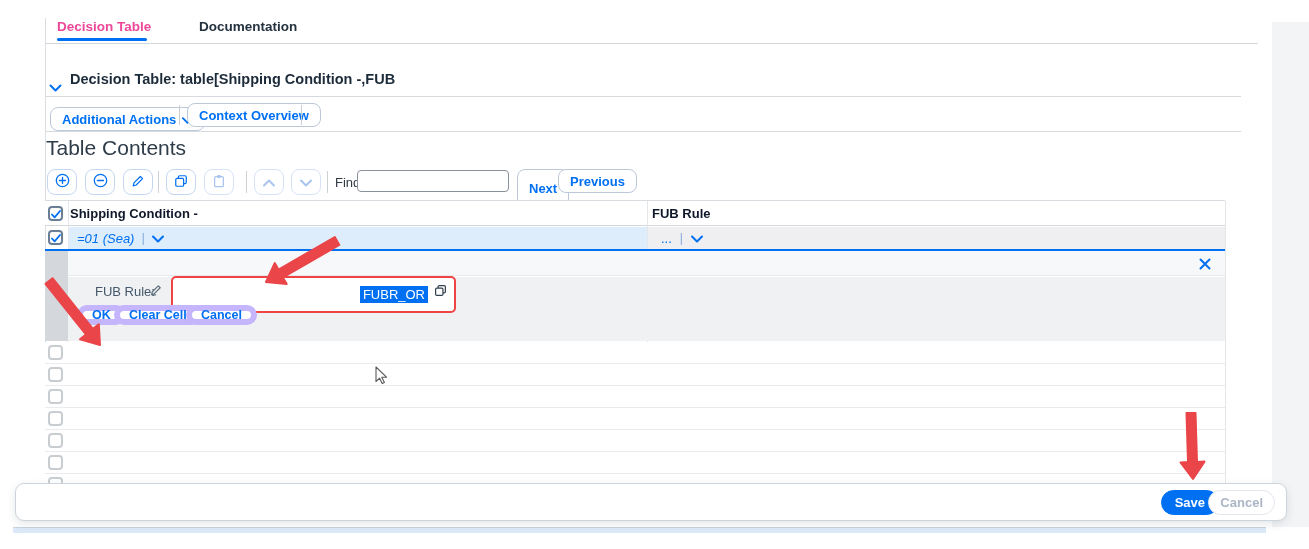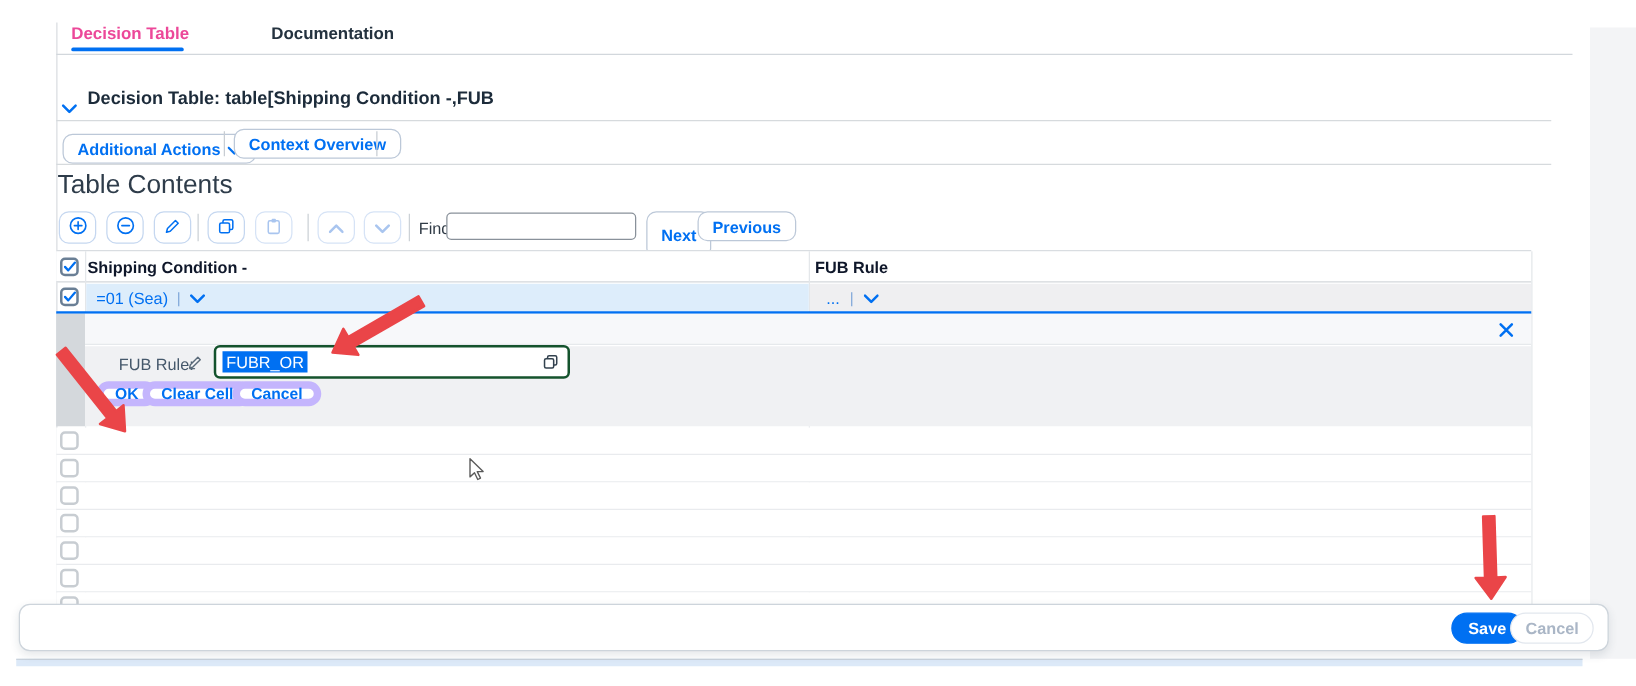--- a/index.html
+++ b/index.html
@@ -12,21 +12,21 @@
   .left-vline { left:45px; top:18px; width:1px; height:470px; background:#dadde1; }
   .right-strip { left:1272px; top:22px; width:37px; height:505px; background:#f3f4f6; }
   .tabstrip-border { left:45px; top:43px; width:1213px; height:1px; background:#d2d7dc; }
   .hr1 { left:45px; top:96px; width:1196px; height:1px; background:#d6dadd; }
   .hr2 { left:45px; top:131px; width:1196px; height:1px; background:#d6dadd; }
 
   
   .tab { top:19px; font-size:13.5px; font-weight:bold; cursor:pointer; }
   .tab-active { left:57px; color:#ec4899; }
   .tab-underline { left:57px; top:38px; width:90px; height:3px; background:#0070f2; border-radius:2px; }
-  .tab-inactive { left:181px; color:#24323f;padding-left:36px; }
+  .tab-inactive { left:163px; color:#24323f;padding-left:36px; }
 
   
   .section-chevron { left:49px; top:78px; color:#0070f2; }
   .section-title { left:70px; top:71px; font-size:14.5px; font-weight:bold; color:#1c2b3a; }
 
   
   .pill { display:inline-flex; align-items:center; gap:6px; height:24px; padding:0 11px;
           border:1px solid #bcc8d8; border-radius:8px; background:#fff; color:#0070f2;
           font-size:13px; font-weight:bold; cursor:pointer; white-space:nowrap; }
   .btn-additional { left:50px; top:107px; }
@@ -63,39 +63,39 @@
   .hdr-col1 { left:70px; } .hdr-col2 { left:652px; }
 
   .checkbox { width:15px; height:15px; border:2px solid #6a7f95; border-radius:4px;
               background:#fff; display:flex; align-items:center; justify-content:center; cursor:pointer; }
   .cb-header { left:48px; top:206px; }
   .cb-row1 { left:48px; top:230px; }
   .checkbox svg { color:#0070f2; }
 
   .row1-cond { left:69px; top:227px; width:578px; height:22px; background:#ddedfb;
                display:flex; align-items:center; padding-left:8px; gap:7px;
-               color:#0070f2; font-size:13px; cursor:pointer; }
+               color:#0070f2; font-size:13px; cursor:pointer;font-style:italic; }
   .row1-fub  { left:648px; top:227px; width:577px; height:22px; background:#efeff1;
                display:flex; align-items:center; padding-left:13px; gap:8px;
                color:#0070f2; font-size:13px; cursor:pointer; }
   .cell-sep { color:#7fa7d9; font-size:12px; }
   .row1-blue-border { left:45px; top:249px; width:1180px; height:2px; background:#0070f2; }
 
   
   .editor-graycol { left:45px; top:251px; width:23px; height:90px; background:#d4d8dc; }
   .editor-bandA { left:68px; top:251px; width:1157px; height:25px; background:#f7f8fa;
                   border-bottom:1px solid #e6e9ec; }
   .editor-close { left:1197px; top:256px; width:16px; height:16px; color:#0070f2; cursor:pointer;
                   display:flex; align-items:center; justify-content:center; }
   .editor-bandB { left:68px; top:277px; width:1157px; height:64px; background:#f0f1f3; }
   .editor-label { left:95px; top:284px; font-size:13px; color:#45586b; }
   .editor-pencil { left:149px; top:283px; color:#5b6b7a; }
-  .editor-input { left:171px; top:276px; width:285px; height:27px; background:#fff;
-                  border:2px solid #14532d; border-radius:5px; display:flex; align-items:center;
-                  padding:0 26px 0 5px; position:absolute; }
+  .editor-input { left:171px; top:276px; width:285px; height:37px; background:#fff;
+                  border:2px solid #ef4444; border-radius:5px; display:flex; align-items:center;
+                  padding:0 26px 0 5px; position:absolute;justify-content:flex-end; }
   .editor-value { background:#0070f2; color:#fff; font-size:13px; padding:1px 3px; }
   .editor-copy { position:absolute; right:7px; top:5px; color:#33424f; cursor:pointer; }
   .mini-pill { display:inline-flex; align-items:center; height:20px; padding:0 9px;
                border:6px solid #c4b5fd; border-radius:10px; background:#fff; color:#0070f2;
                font-size:12.5px; font-weight:bold; cursor:pointer; }
   .btn-ok { left:77px; top:305px; }
   .btn-clear { left:114px; top:305px; }
   .btn-cellcancel { left:186px; top:305px; }
 
   

